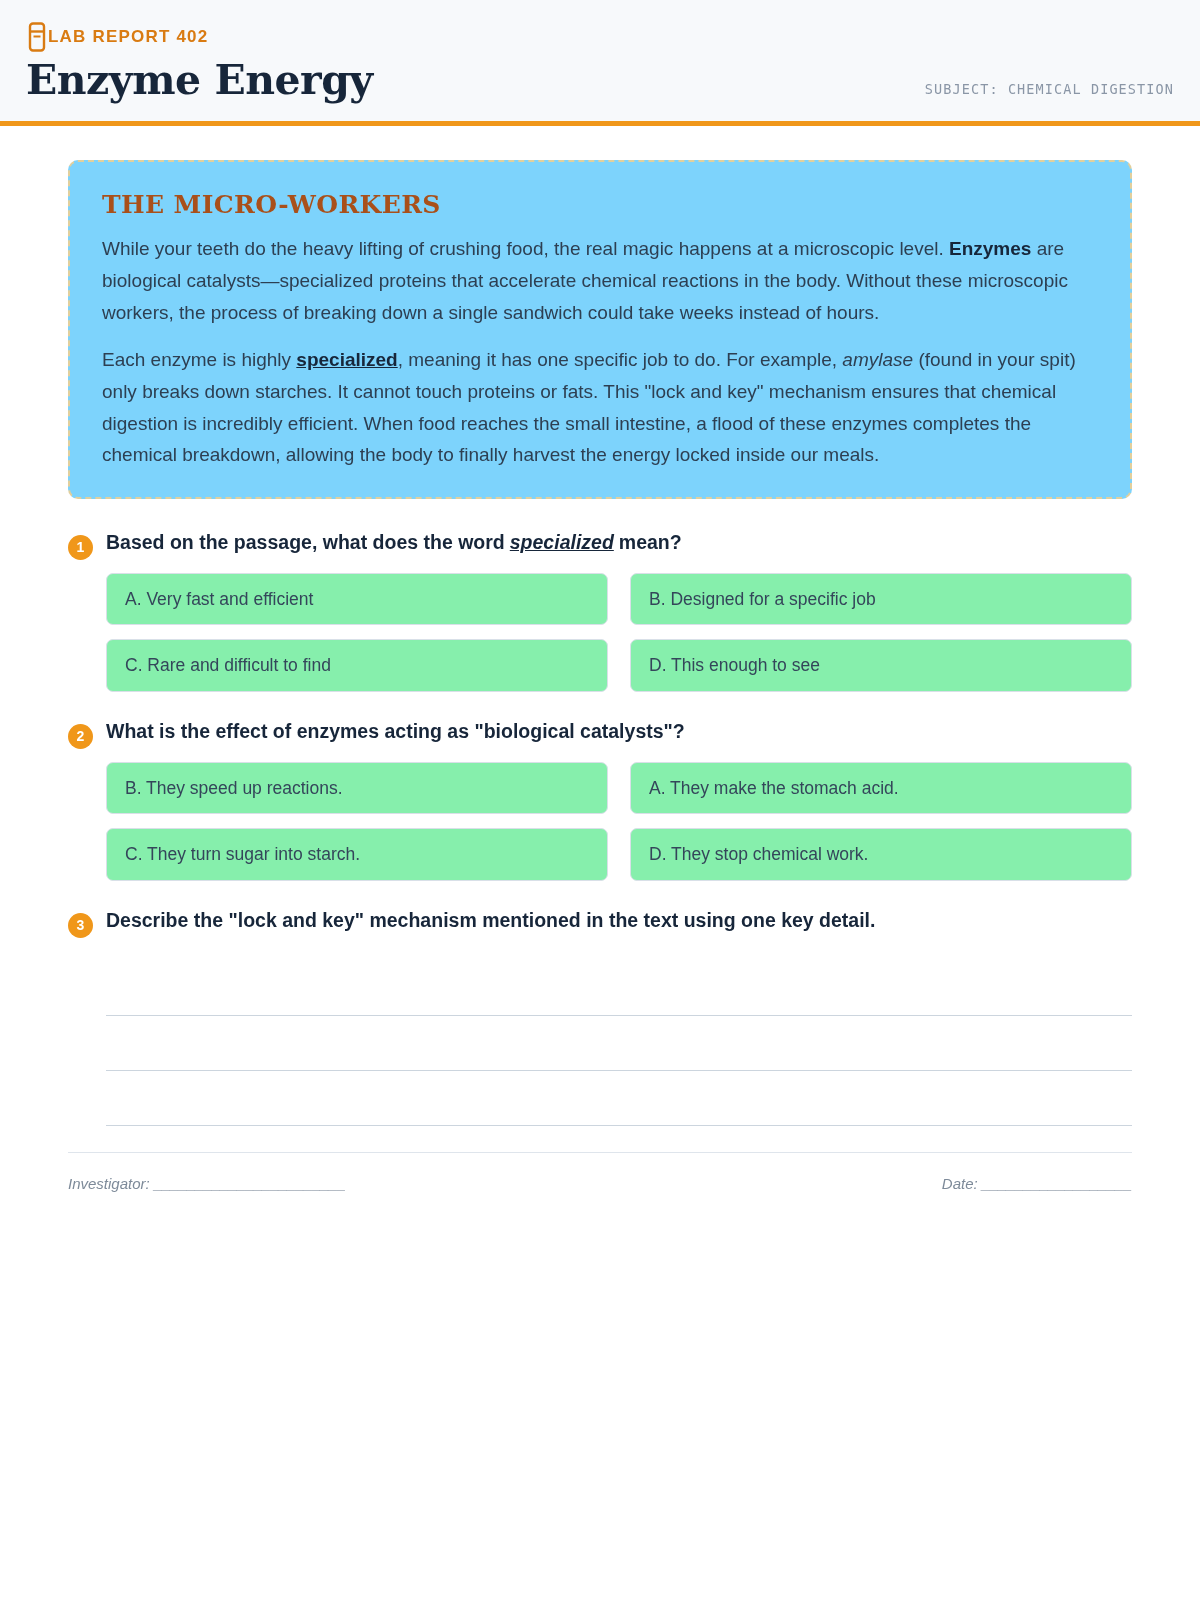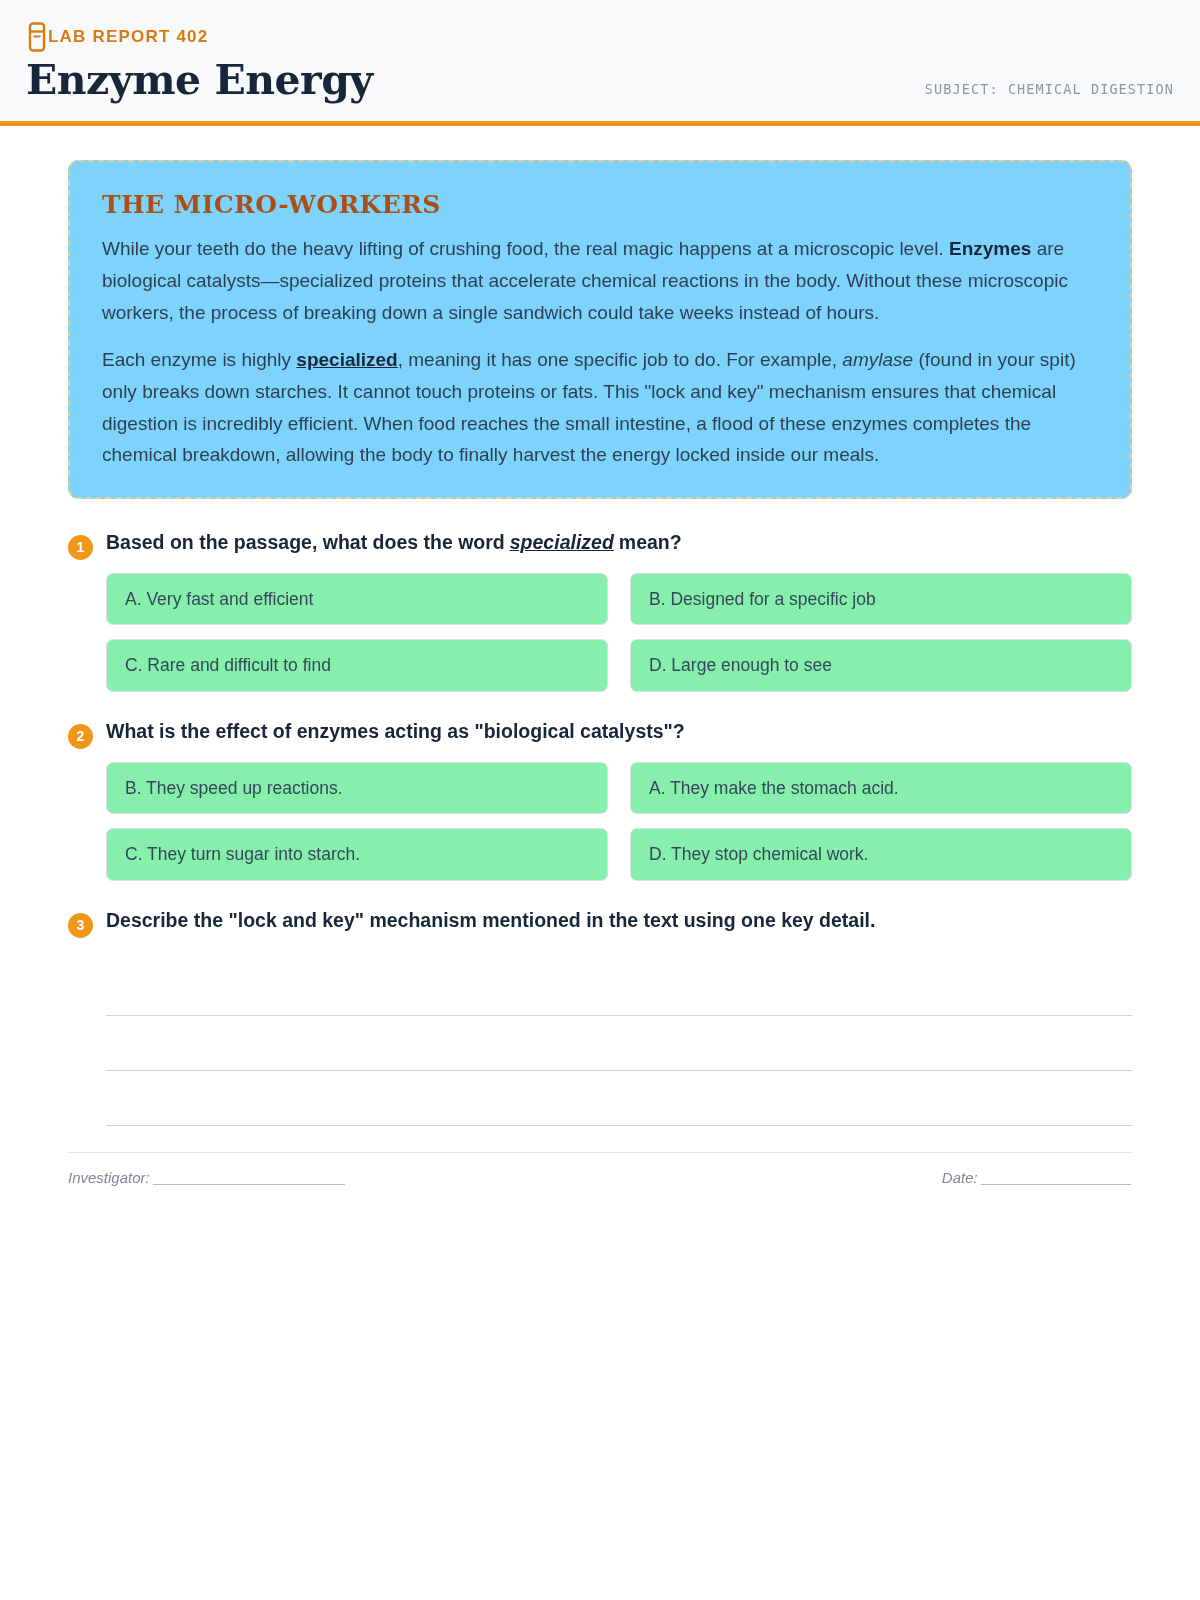--- a/index.html
+++ b/index.html
@@ -143,21 +143,21 @@
   
   .write-lines { margin: 26px 0 0 38px; }
   .write-line {
     border-bottom: 1px solid #ccd5de;
     height: 55px;
   }
 
   
   .sheet-footer {
     margin-top: 22px;
-    padding-top: 16px;
+    padding-top: 22px;
     border-top: 1px solid #dfe5ec;
     display: flex;
     justify-content: space-between;
     font-style: italic;
     font-size: 15px;
     color: #7d8a99;
   }
 </style>
 </head>
 <body>
@@ -191,21 +191,21 @@
 
     <div class="question-block">
       <div class="q-head">
         <span class="q-num">1</span>
         <span class="q-text"><span>Based on the passage, what does the word</span><span class="term">specialized</span><span>mean?</span></span>
       </div>
       <div class="options">
         <div class="option">A. Very fast and efficient</div>
         <div class="option">B. Designed for a specific job</div>
         <div class="option">C. Rare and difficult to find</div>
-        <div class="option">D. Large enough to see</div>
+        <div class="option">D. This enough to see</div>
       </div>
     </div>
 
     <div class="question-block">
       <div class="q-head">
         <span class="q-num">2</span>
         <span class="q-text">What is the effect of enzymes acting as "biological catalysts"?</span>
       </div>
       <div class="options">
         <div class="option">B. They speed up reactions.</div>

